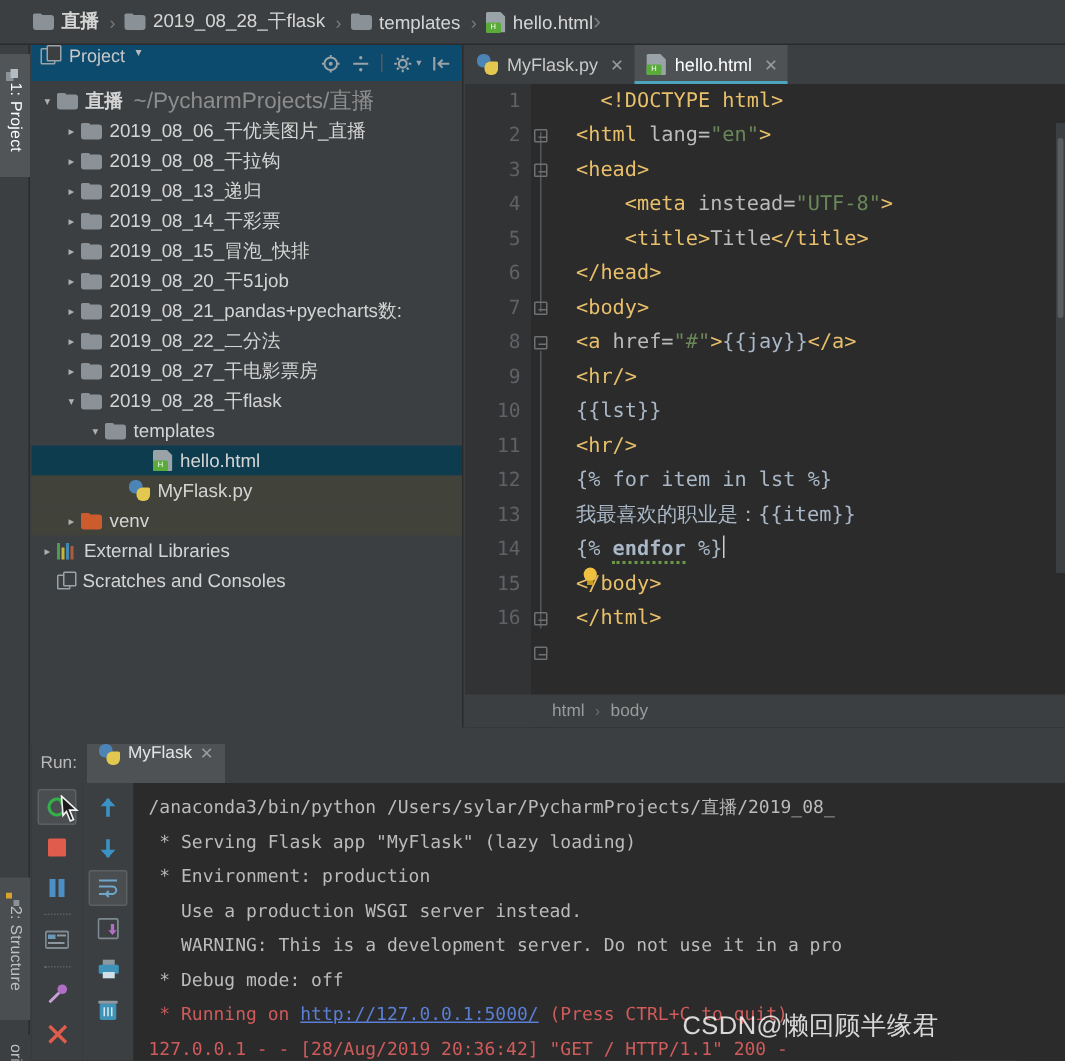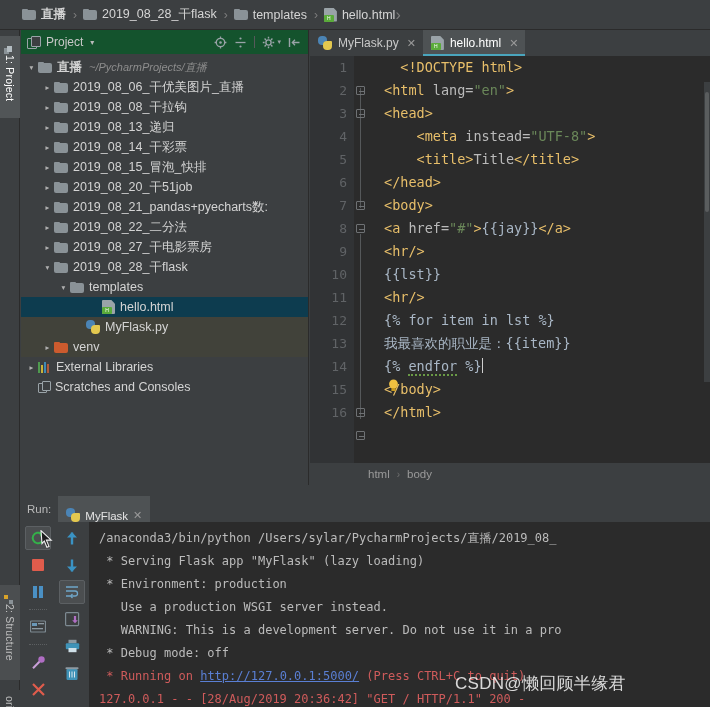--- a/index.html
+++ b/index.html
@@ -77,42 +77,42 @@
   }
   .vtab.sel { background: #515557; color: #ffffff; }
   .vtab .vico { width: 9px; height: 9px; margin-top: 4px; }
 
   
   .projpanel {
     position: absolute; left: 21px; top: 30px; width: 288px; height: 455px;
     background: #3c3f41; border-right: 1px solid #2b2b2b;
   }
   .proj-head {
-    height: 24px; display: flex; align-items: center;
-    padding: 0 4px 0 6px; background: #14532d;
+    height: 24px; display: flex; 
+    padding: 0 4px 0 6px; background: #0c4a6e;
   }
   .proj-head .title { color: #c8c8c8; font-size: 12px; margin-left: 6px; }
   .proj-head .caret { color:#bbb; font-size:8px; margin-left:7px; }
   .proj-head .tools { margin-left: auto; display: flex; align-items: center; gap: 7px; padding-right:3px;}
   .proj-head .tools svg { display:block; }
   .ic-proj { width: 13px; height: 12px; position: relative; display:inline-block; }
   .ic-proj::before { content:""; position:absolute; left:0; top:2px; width:8px;height:9px; border:1.4px solid #9aa3a8; border-radius:1px;}
   .ic-proj::after { content:""; position:absolute; left:4px; top:0px; width:8px;height:9px; border:1.4px solid #9aa3a8; background:#3c3f41; border-radius:1px;}
 
   .tree { background: #3c3f41; font-size: 12.5px; color: #d4d4d4; padding-top: 3px; }
   .row {
     height: 20px; display: flex; align-items: center;
     white-space: nowrap; overflow: hidden; position: relative;
   }
   .row .arrow {
     width: 13px; text-align: center; color: #b0b0b0; font-size: 7.5px; flex: none;
   }
   .row .arrow.none { color: transparent; }
   .row .ilabel { margin-left: 5px; }
-  .row .path { color: #8d8d8d; margin-left: 7px; font-size: 11px; font-style: italic; }
+  .row .path { color: #8d8d8d; margin-left: 7px; font-size: 15px; }
   .row.selected { background: #0d3c4f; }
   .row.tinted  { background: #41423a; }
   .row.bold .ilabel { font-weight: bold; }
   .ic-extlib { width:13px;height:11px; display:inline-block; position:relative;}
   .ic-extlib i { position:absolute; bottom:0; width:2px; display:block;}
   .ic-scratch { width:12px;height:12px;display:inline-block;position:relative;}
   .ic-scratch::before{content:"";position:absolute;left:0;top:2px;width:7px;height:8px;border:1.3px solid #9aa3a8;border-radius:1px;}
   .ic-scratch::after{content:"";position:absolute;left:4px;top:0;width:7px;height:8px;border:1.3px solid #9aa3a8;background:#3c3f41;border-radius:1px;}
 
   
@@ -148,21 +148,21 @@
 
   .codelines {
     position: absolute; left: 58px; top: 0; right: 6px; height: 100%;
     font-family: "DejaVu Sans Mono", monospace; font-size: 13.5px;
   }
   .cl { height: 23px; line-height: 23px; white-space: pre; color: #a9b7c6; margin-left: 16px; }
   .tg { color: #e8bf6a; }
   .at { color: #bababa; }
   .st { color: #6a8759; }
   .tx { color: #a9b7c6; }
-  .squig { border-bottom: 2px dotted #6a9a46; }
+  .squig { border-bottom: 2px dotted #6a9a46; font-weight: bold; }
   .caret-bar {
     display:inline-block; width:1px; height:15px; background:#cfcfcf;
     vertical-align:-2px;
   }
   .bulb {
     position:absolute; width:11px; height:13px;
   }
   .editor-crumb {
     position: absolute; left: 0; bottom: 0; width: 100%; height: 22px;
     background: #3c3f41; display: flex; align-items: center;
@@ -175,21 +175,21 @@
   .vscroll i { position:absolute; left:1px; top:10px; width:4px; height:120px; background:#5a5d5e; border-radius:2px; display:block;}
 
   
   .runpanel {
     position: absolute; left: 21px; top: 496px; width: 615px; height: 221px;
     background: #2b2b2b;
   }
   .run-head { height: 26px; background: #3c3f41; display: flex; align-items: stretch; }
   .run-head .rl { display:flex; align-items:center; color:#b9b9b9; font-size:11.5px; padding: 0 7px 0 6px; }
   .run-tab {
-    display: flex; align-items: flex-end; gap: 5px; padding: 0 8px;
+    display: flex; align-items: flex-start; gap: 5px; padding: 0 8px;
     background: #4e5254; color: #e4e4e4; font-size: 11.5px;
   }
   .run-tab .x { color:#9a9a9a; font-size:11px; }
 
   .run-body { position:absolute; left:0; top:26px; width:689px; height:195px; }
   .run-tools {
     position:absolute; left:0; top:0; width:34px; height:195px; background:#3c3f41;
     display:flex; flex-direction:column; align-items:center; padding-top:4px; gap:3px;
   }
   .run-tools2 {

